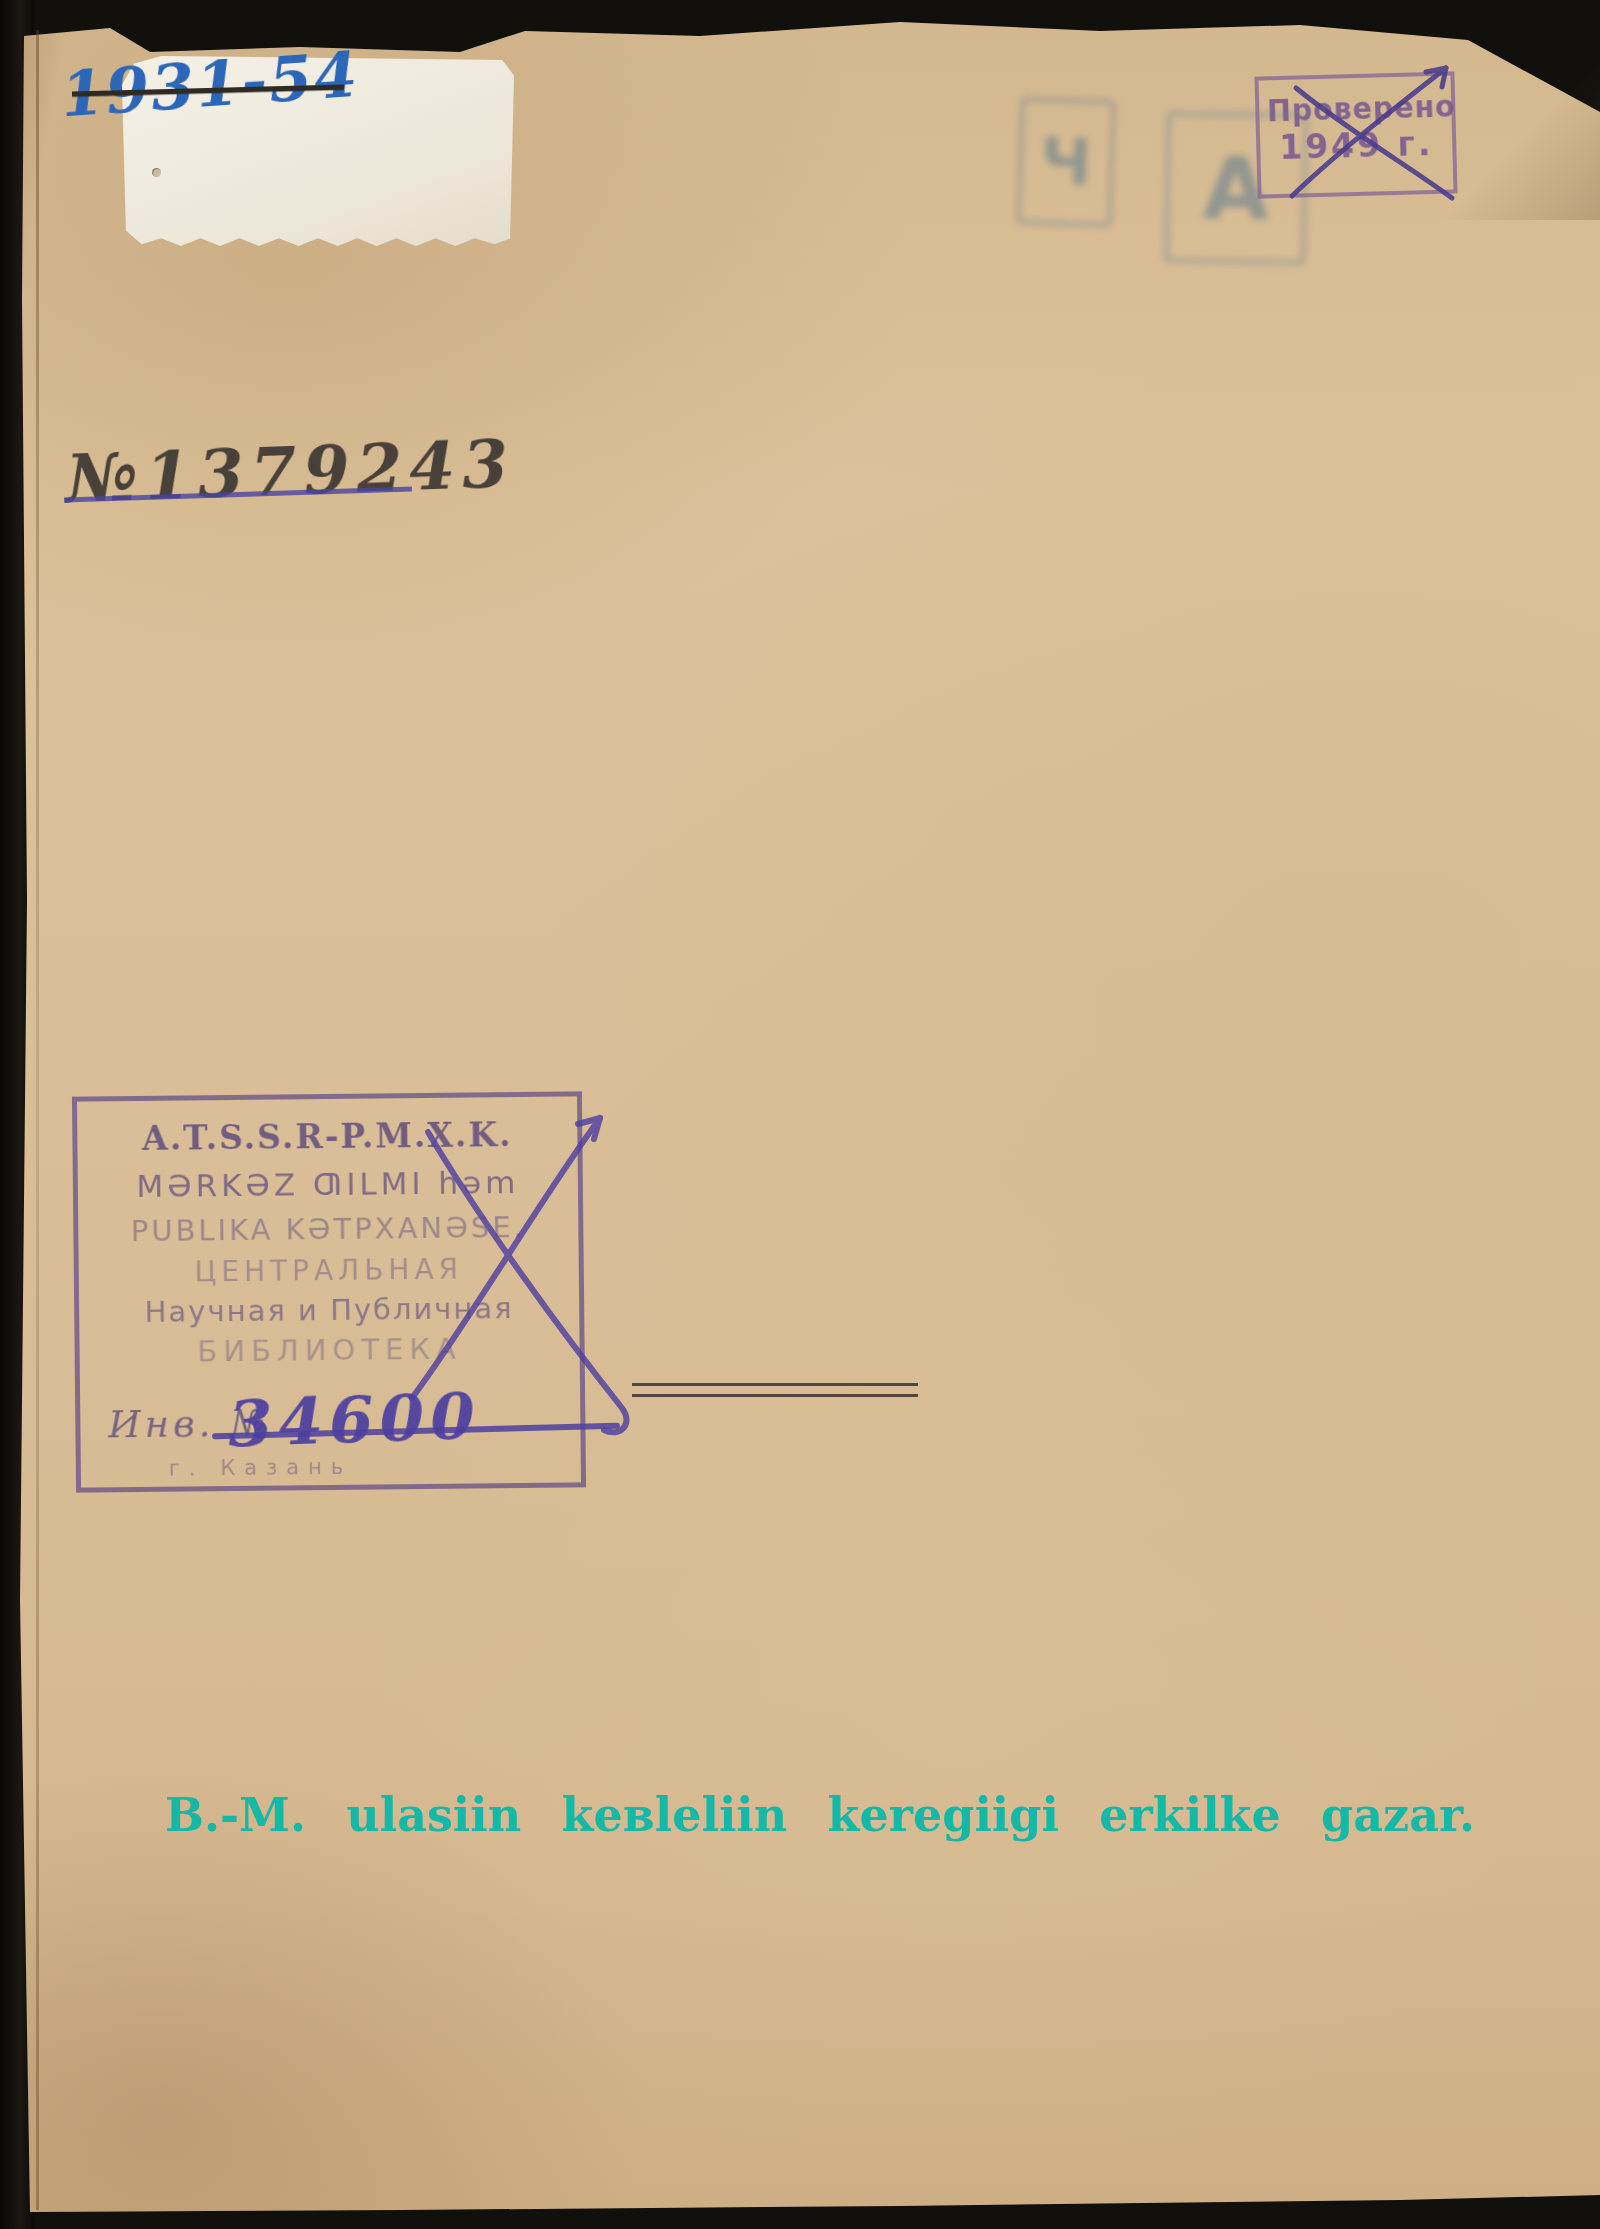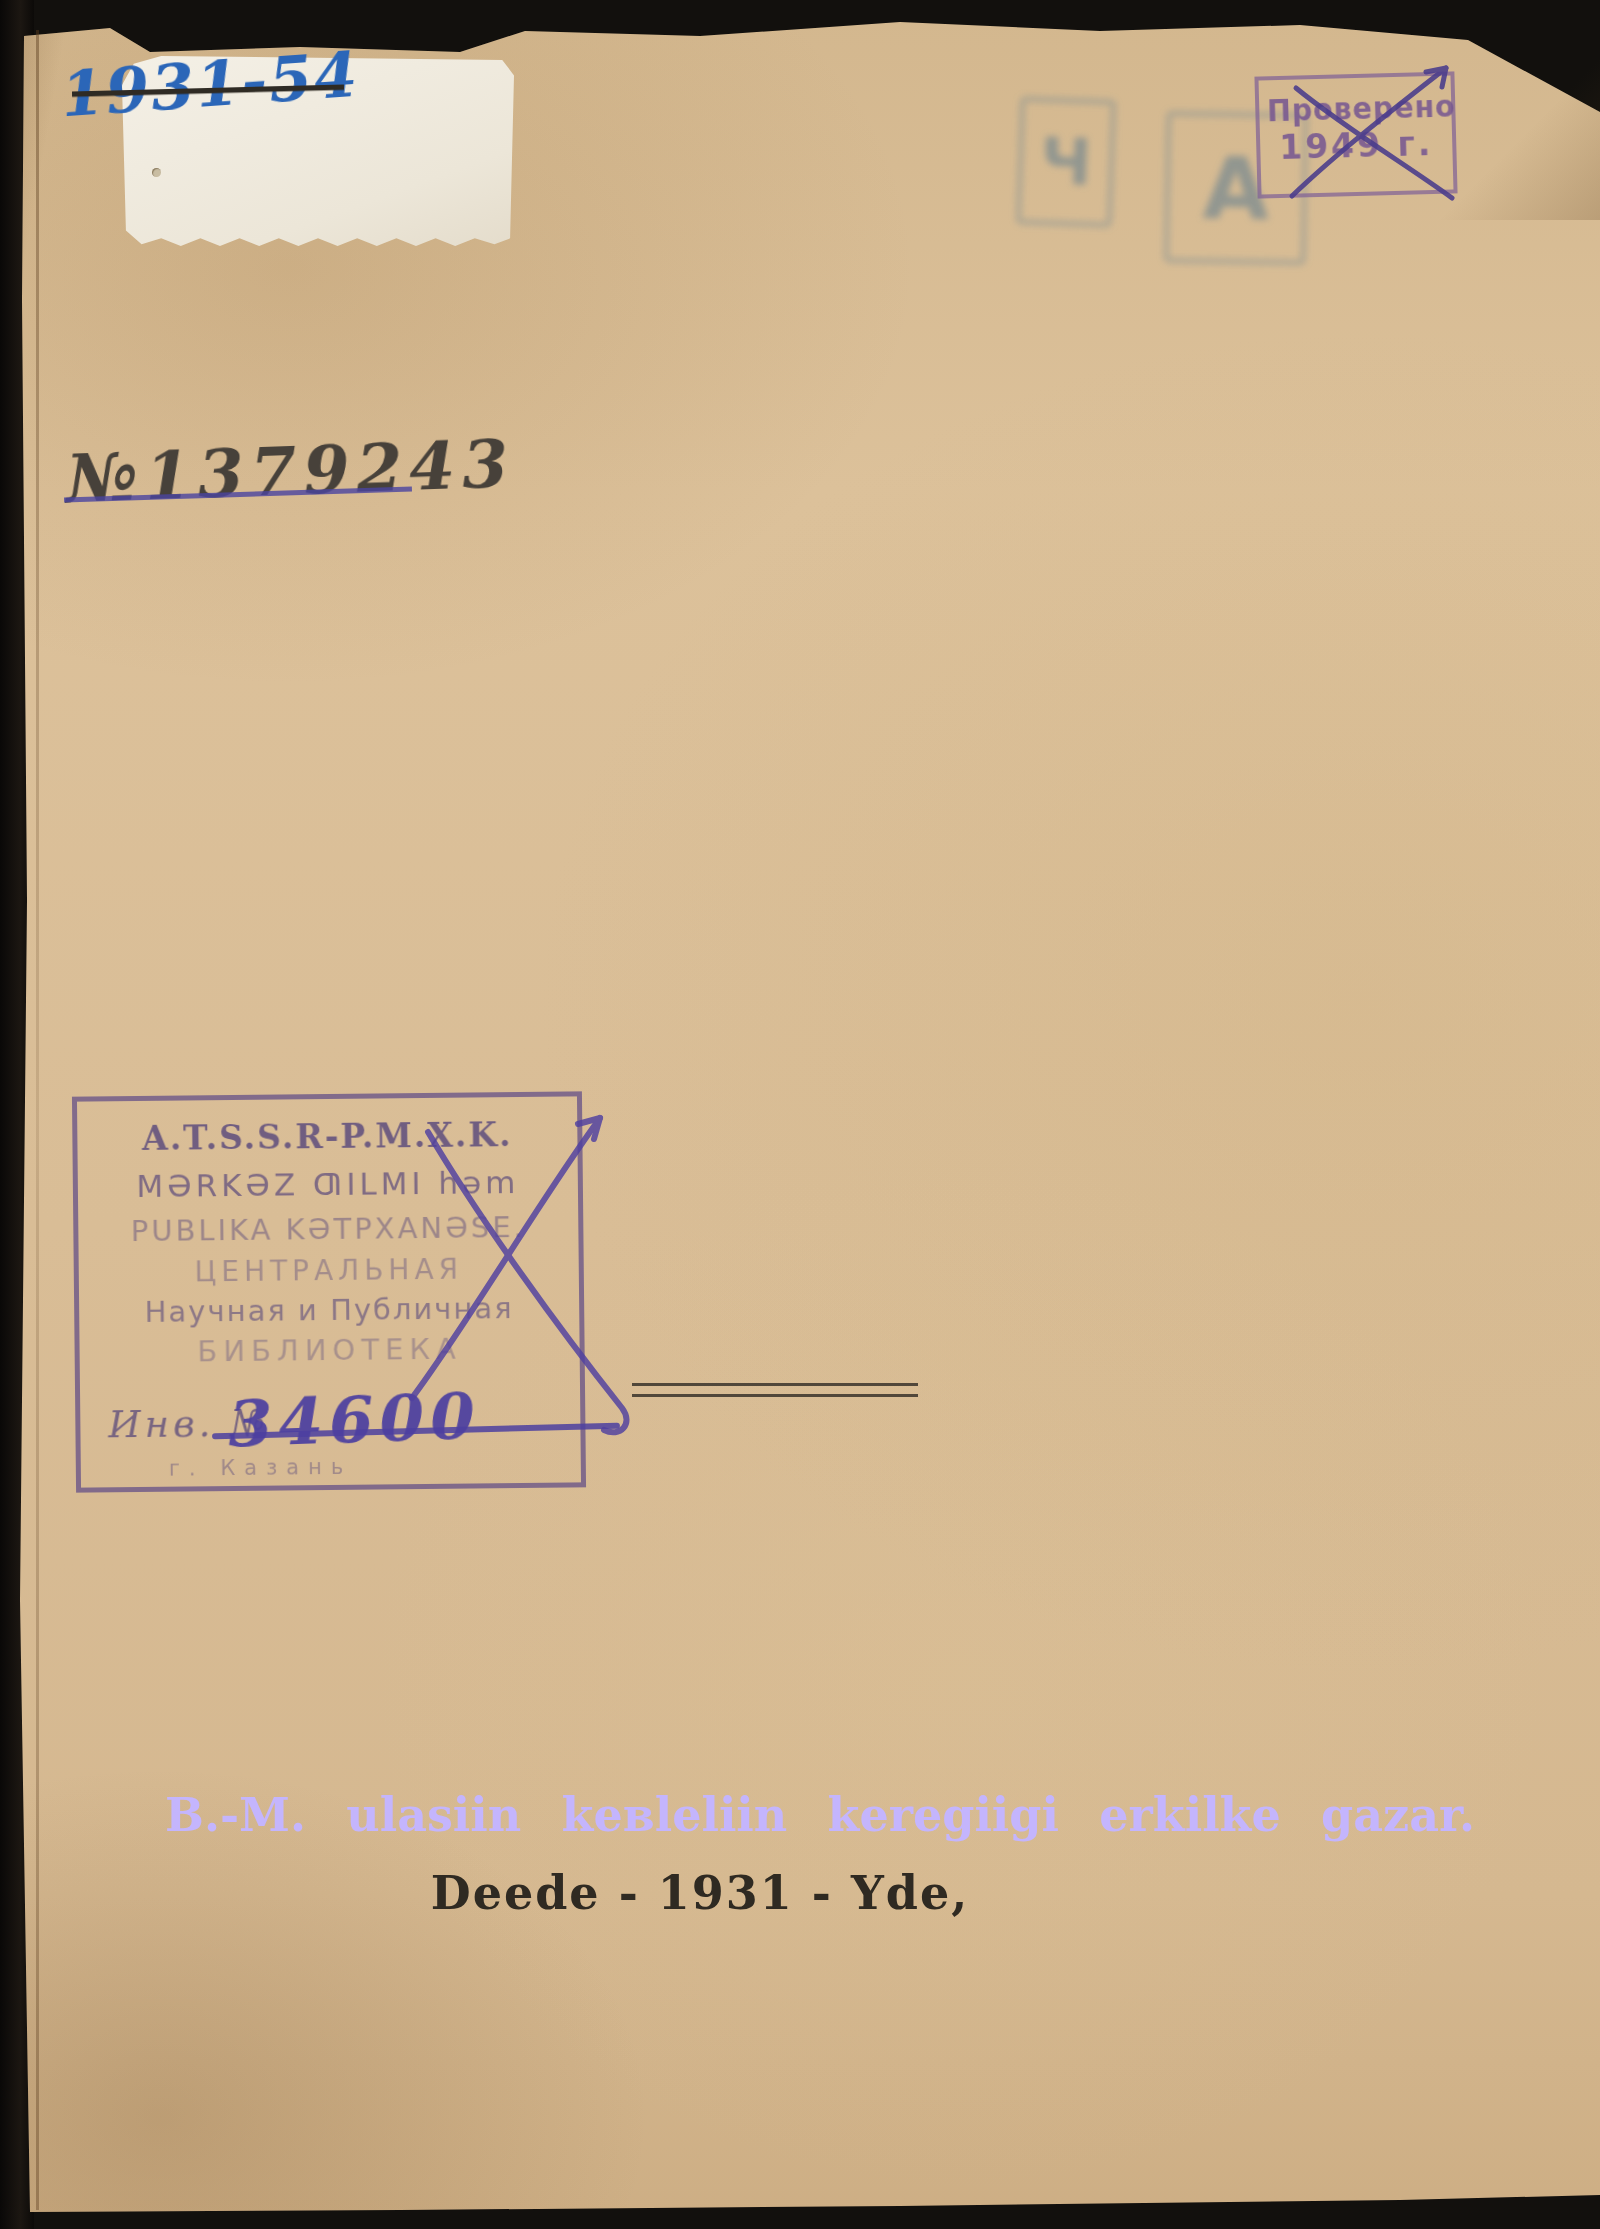--- a/index.html
+++ b/index.html
@@ -87,21 +87,21 @@
     transform:rotate(-2deg);opacity:.92;filter:blur(.4px);}
   .hand-strike{position:absolute;left:212px;top:1428px;width:408px;height:6px;background:#4c3fa0;
     transform:rotate(-1.5deg);opacity:.85;border-radius:3px;}
 
   
   .divider{position:absolute;left:632px;top:1383px;width:286px;height:8px;
     border-top:3px solid #3a332b;border-bottom:3px solid #3a332b;opacity:.85;filter:blur(.3px);}
 
   
   .imprint1{position:absolute;left:165px;top:1788px;width:1310px;
-    font-family:"DejaVu Serif",serif;font-weight:bold;font-size:46px;color:#c4b5fd;
+    font-family:"DejaVu Serif",serif;font-weight:bold;font-size:46px;color:#14b8a6;
     white-space:nowrap;text-align:justify;text-align-last:justify;filter:blur(.3px);}
   .imprint2{position:absolute;left:165px;top:1866px;width:1070px;text-align:center;
     font-family:"DejaVu Serif",serif;font-weight:bold;font-size:46px;color:#2f2a22;
     letter-spacing:2px;filter:blur(.3px);}
 
   .pen{position:absolute;left:0;top:0;width:1600px;height:2229px;pointer-events:none;}
 </style>
 </head>
 <body>
 
@@ -138,21 +138,20 @@
     <div class="ls6">БИБЛИОТЕКА</div>
     <div class="ls7">Инв. №</div>
     <div class="ls8">г. Казань</div>
   </div>
   <div class="hand-34600">34600</div>
   <div class="hand-strike"></div>
 
   <div class="divider"></div>
 
   <div class="imprint1">B.-M. ulasiin keʙleliin keregiigi erkilke gazar.</div>
-  <div class="imprint2">Deede - 1931 - Yde,</div>
 
   <svg class="pen" viewBox="0 0 1600 2229" xmlns="http://www.w3.org/2000/svg">
 
     <g stroke="#4a3c8c" stroke-width="5" stroke-linecap="round" fill="none" opacity=".88">
       <path d="M1292,196 C1340,150 1400,104 1446,68"></path>
       <path d="M1446,68 l-20,4 m20,-4 l-4,19"></path>
       <path d="M1296,88 C1345,128 1408,166 1452,198"></path>
     </g>
 
     <g stroke="#5040a0" stroke-width="6" stroke-linecap="round" fill="none" opacity=".82">

